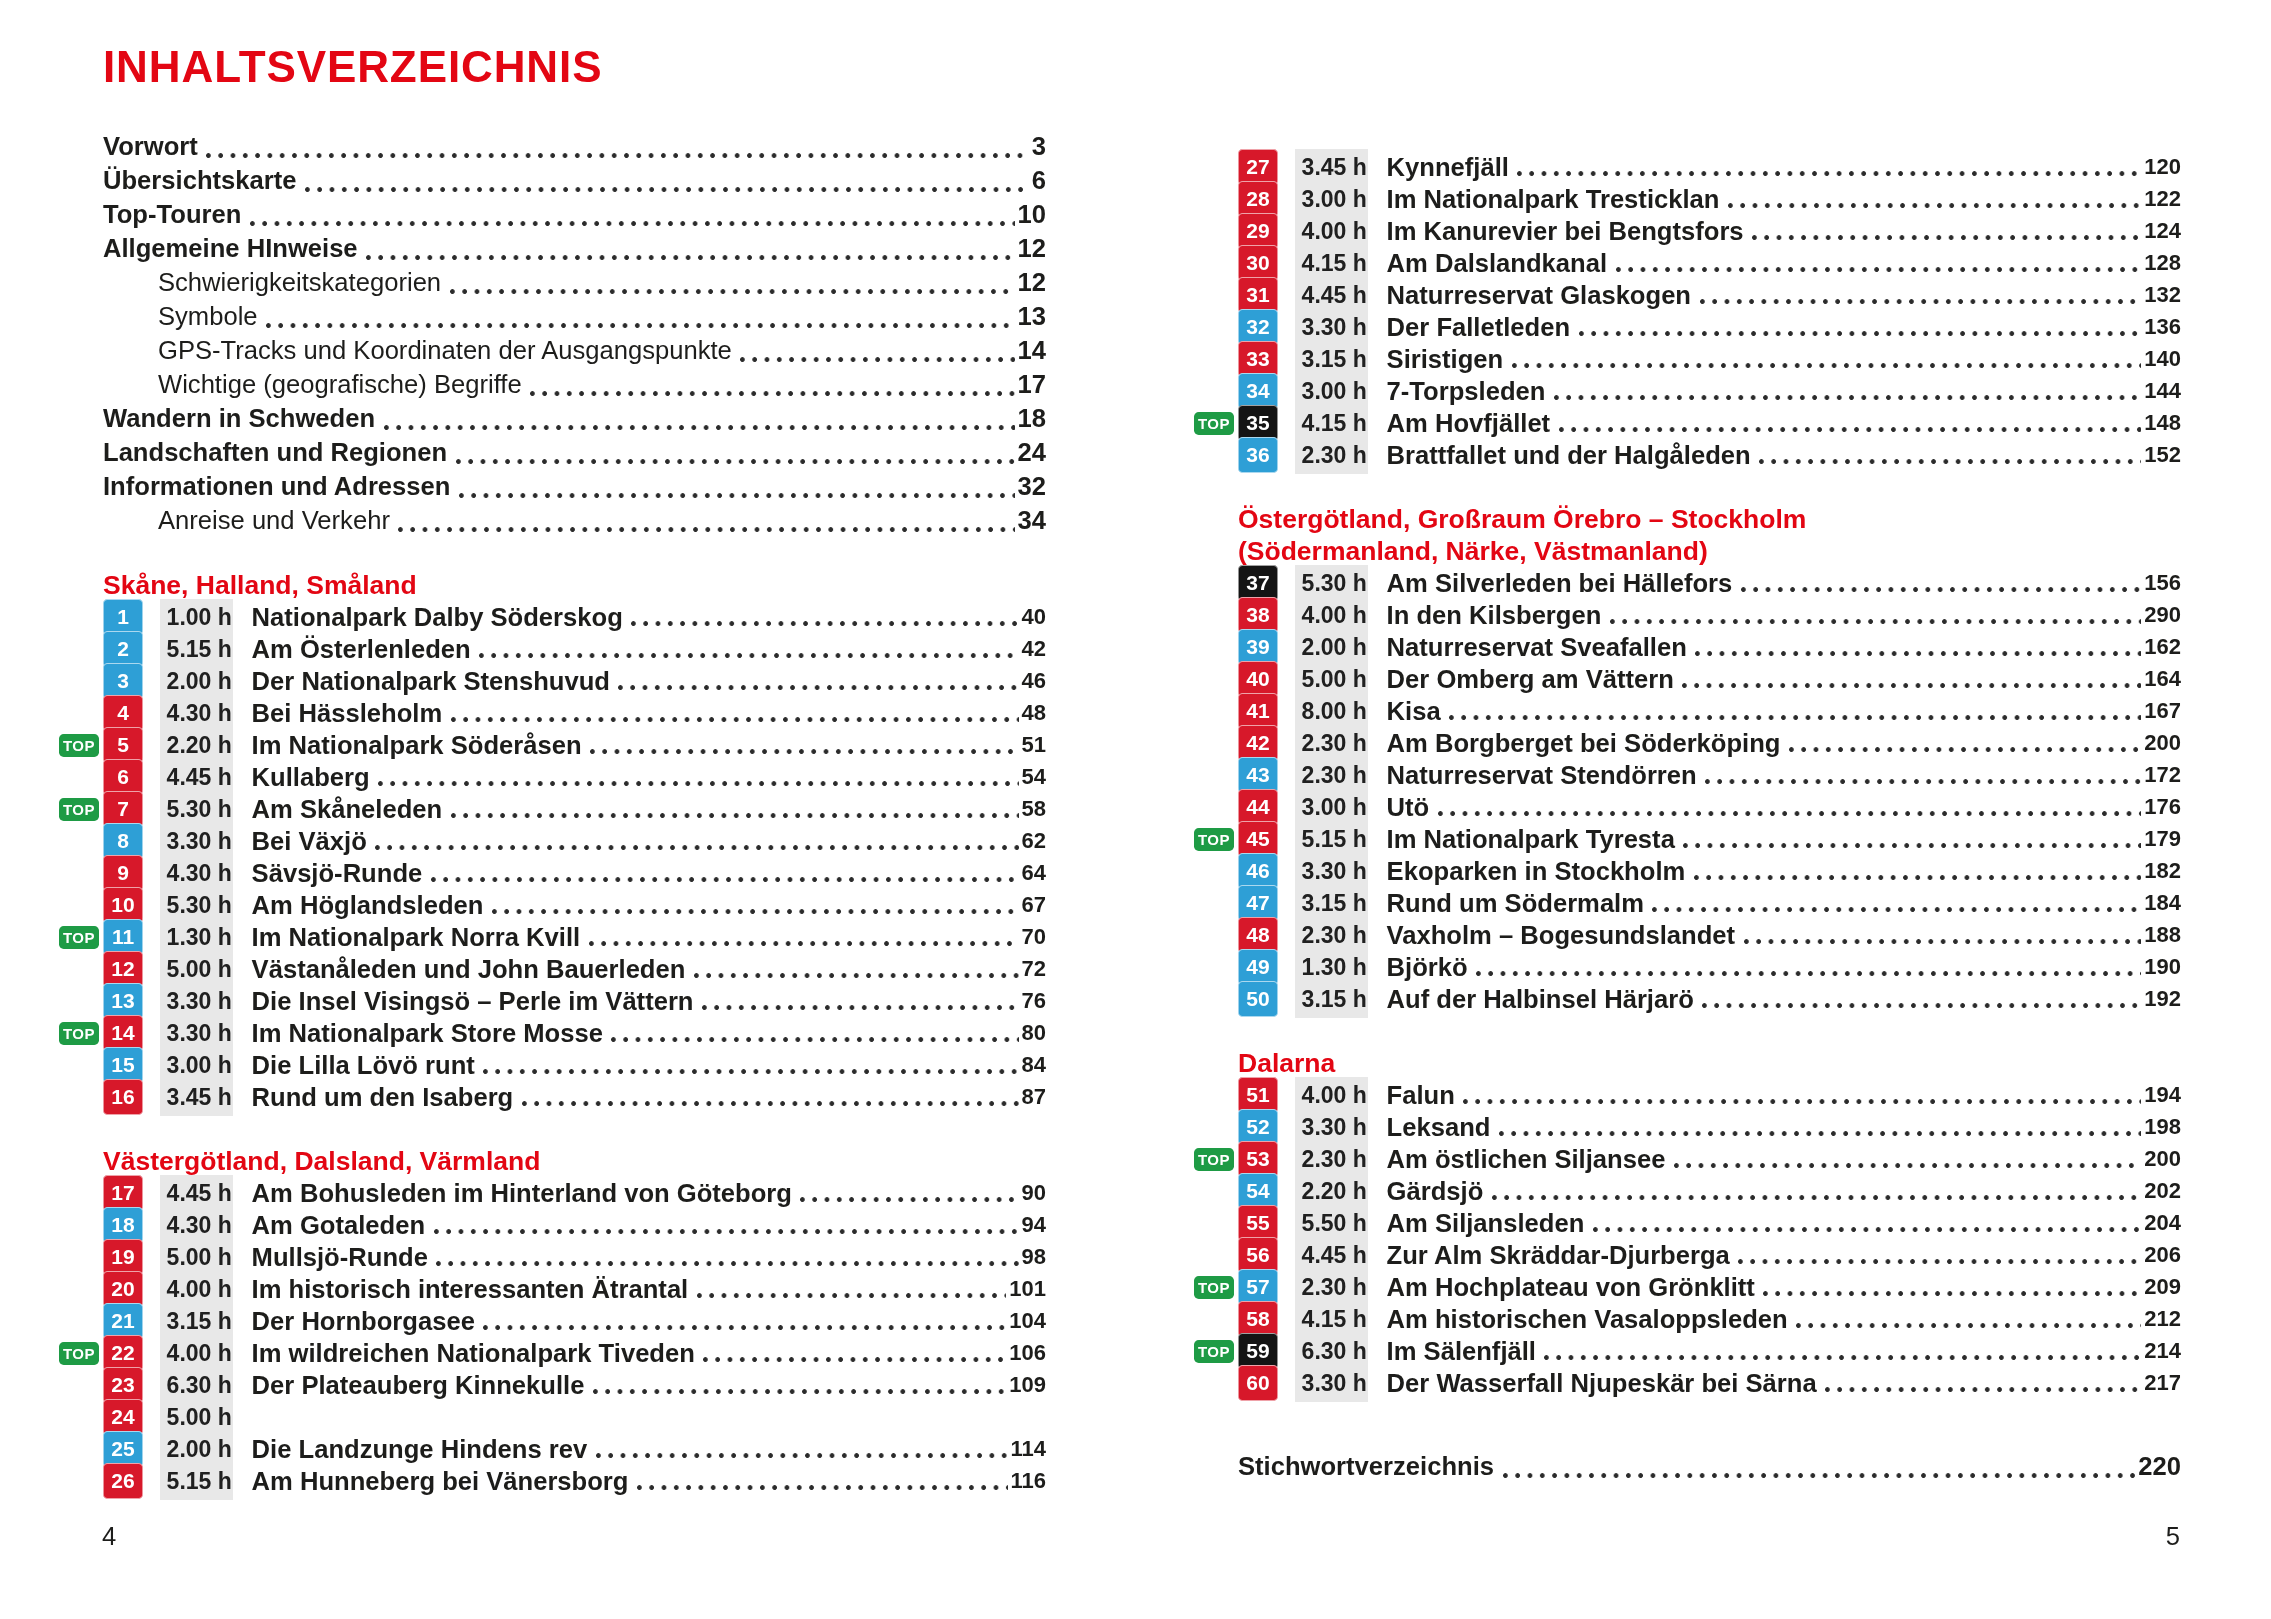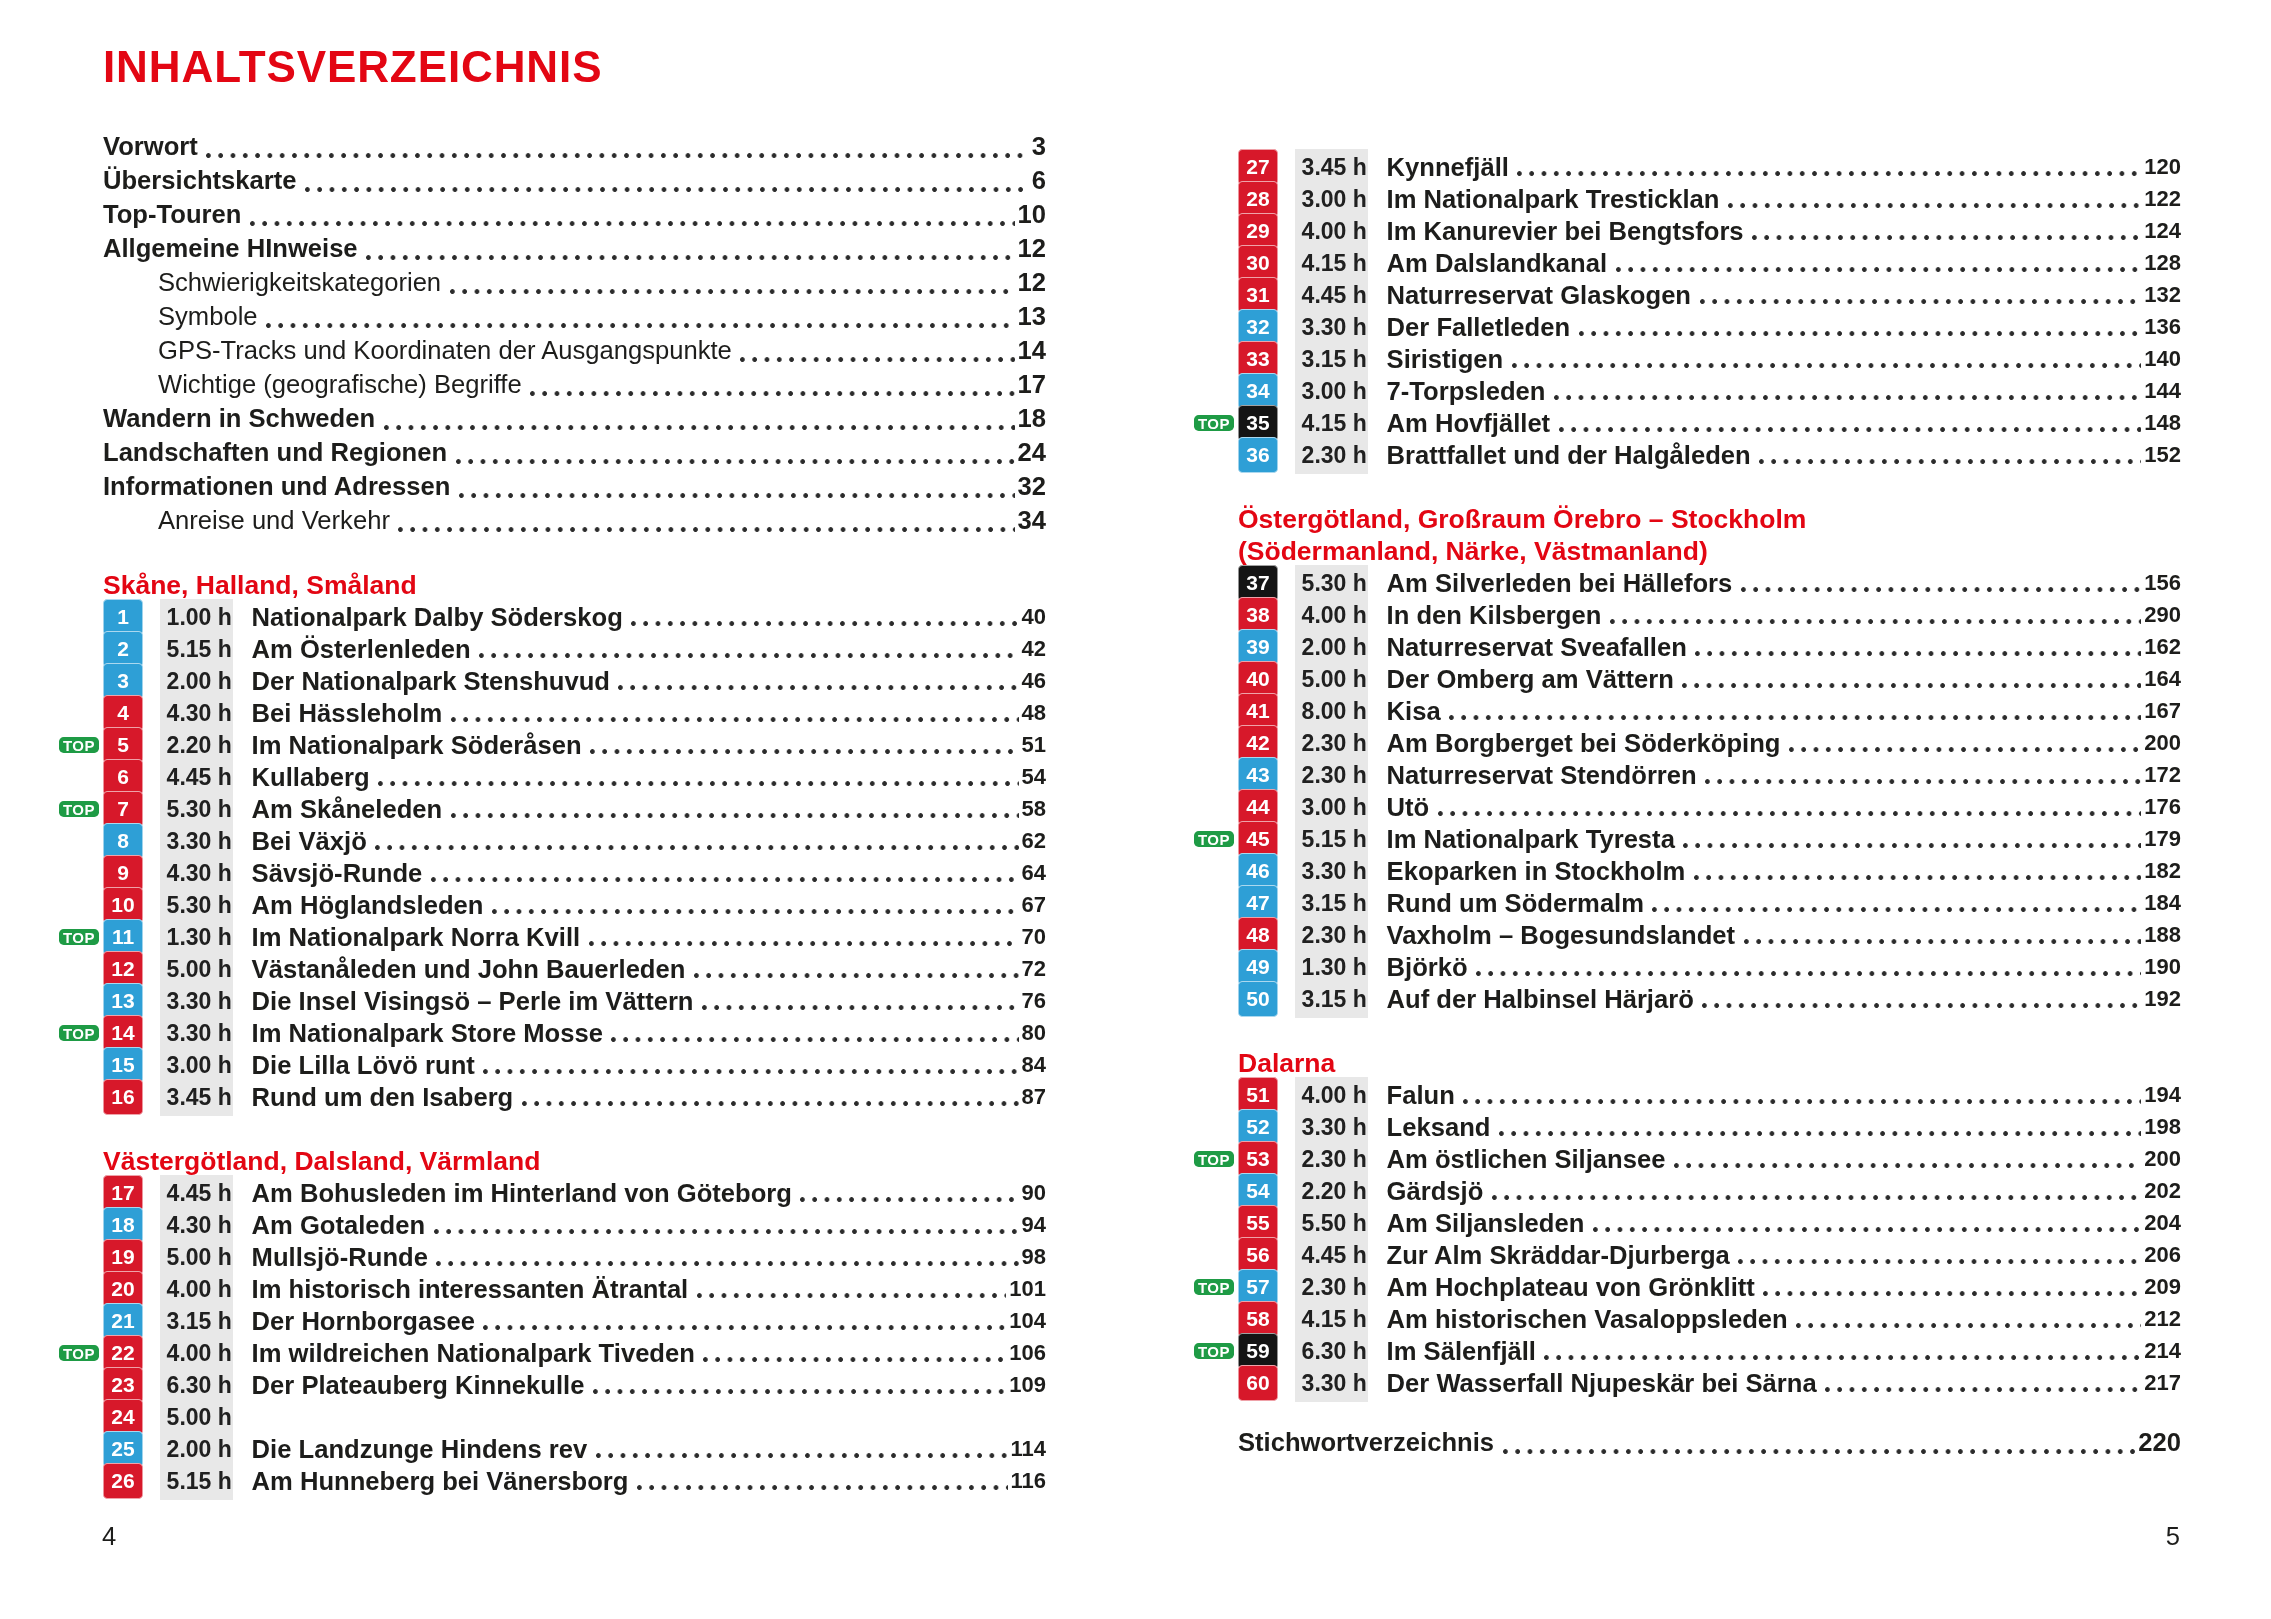--- a/index.html
+++ b/index.html
@@ -35,21 +35,21 @@
   .fm-row .page-ref{font-weight:700;}
 
   .section-block{margin-top:0;}
   .section-head{margin-top:32px;padding-left:44px;}
   .section-head .head-line{font-size:26.5px;line-height:32px;font-weight:800;color:var(--accent);}
   .section-block.no-head{margin-top:0;}
 
   .tour-row{height:32px;display:flex;align-items:center;}
   .top-slot{flex:0 0 44px;display:flex;align-items:center;}
   .top-badge{
-    width:40px;height:16px;border-radius:4.7px;background:var(--top-green);
+    width:40px;height:23px;border-radius:4.7px;background:var(--top-green);
     color:#fff;font-size:15px;font-weight:800;letter-spacing:0.5px;
     display:flex;align-items:center;justify-content:center;
   }
   .num-badge{
     flex:0 0 40px;height:36px;border-radius:4.7px;margin-right:17px;
     color:#fff;font-size:21px;font-weight:800;
     display:flex;align-items:center;justify-content:center;
     box-shadow:0 0 0 0.9px rgba(255,255,255,.6) inset;
   }
   .diff-blue{background:var(--badge-blue);}
@@ -63,21 +63,21 @@
   .entry-line{flex:1;display:flex;align-items:center;min-width:0;}
   .entry-line .label{font-size:25.6px;font-weight:700;white-space:nowrap;}
   .leader{
     flex:1 1 auto;min-width:13.2px;align-self:stretch;margin:0 2.8px 0 8.5px;
     background-image:radial-gradient(circle at 2.4px 2.4px,#2b2b2b 2px,transparent 2.6px);
     background-size:12.3px 4.7px;background-repeat:repeat-x;
     background-position:left bottom 5.7px;
   }
   .entry-line .page-ref{font-size:22px;font-weight:700;white-space:nowrap;}
 
-  .index-row{margin-top:26px;}
+  .index-row{margin-top:50px;}
   .index-row .fm-row{padding-left:44px;}
 
   .folio{position:absolute;font-size:25.6px;font-weight:500;color:var(--text);}
   .folio-left{left:102px;top:1522px;}
   .folio-right{right:91px;top:1522px;}
 </style>
 </head>
 <body>
 
 <div class="spread">

